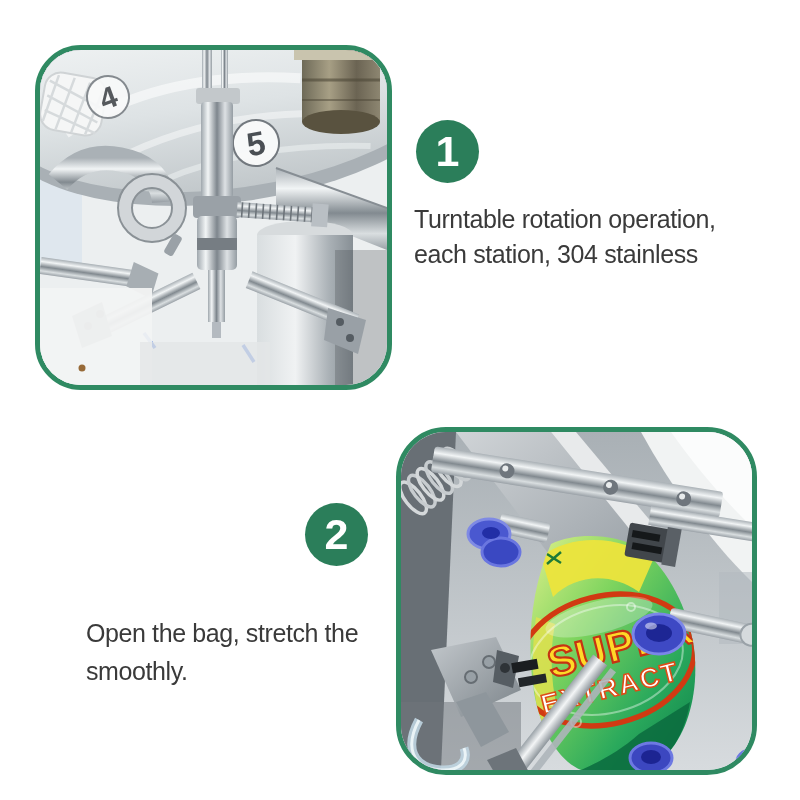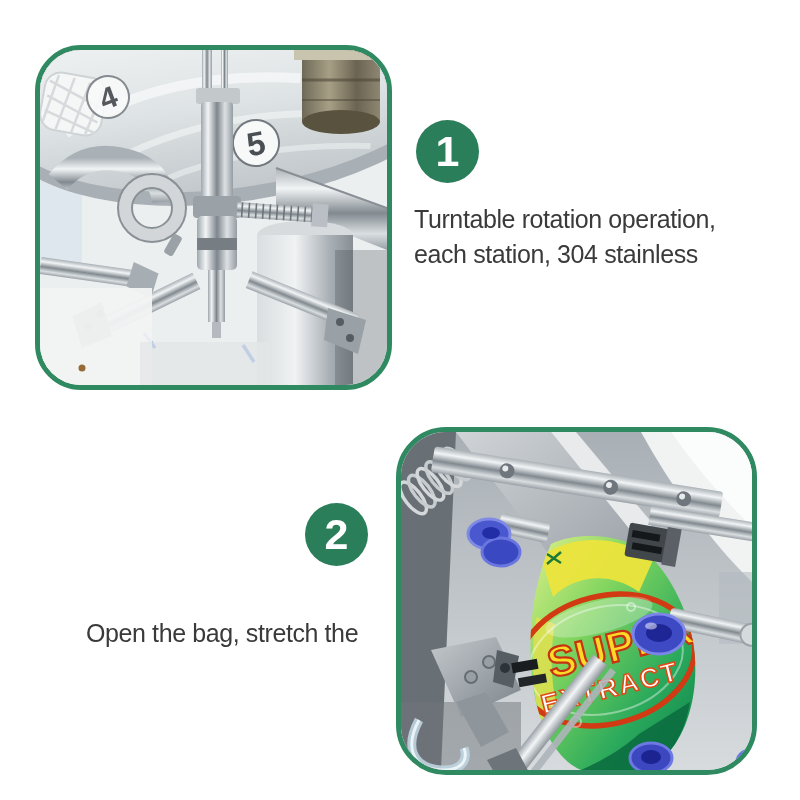--- a/index.html
+++ b/index.html
@@ -177,20 +177,21 @@
     <div class="line">Turntable rotation operation,</div>
     <div class="line">each station, 304 stainless</div>
   </div>
 
   <div class="badge badge-2">
     <span>2</span>
   </div>
 
   <div class="caption caption-2">
     <div class="line">Open the bag, stretch the</div>
+    <div class="line">smoothly.</div>
   </div>
 
   <figure class="photo photo-2">
     <svg viewBox="0 0 351 338" preserveAspectRatio="none">
       <defs>
         <linearGradient id="p2-bg" x1="0" y1="0" x2="0" y2="1">
           <stop offset="0" stop-color="#a9b0b5"></stop>
             <stop offset="1" stop-color="#d7dbde"></stop>
         </linearGradient>
         <linearGradient id="p2-mh" x1="0" y1="0" x2="0" y2="1">

